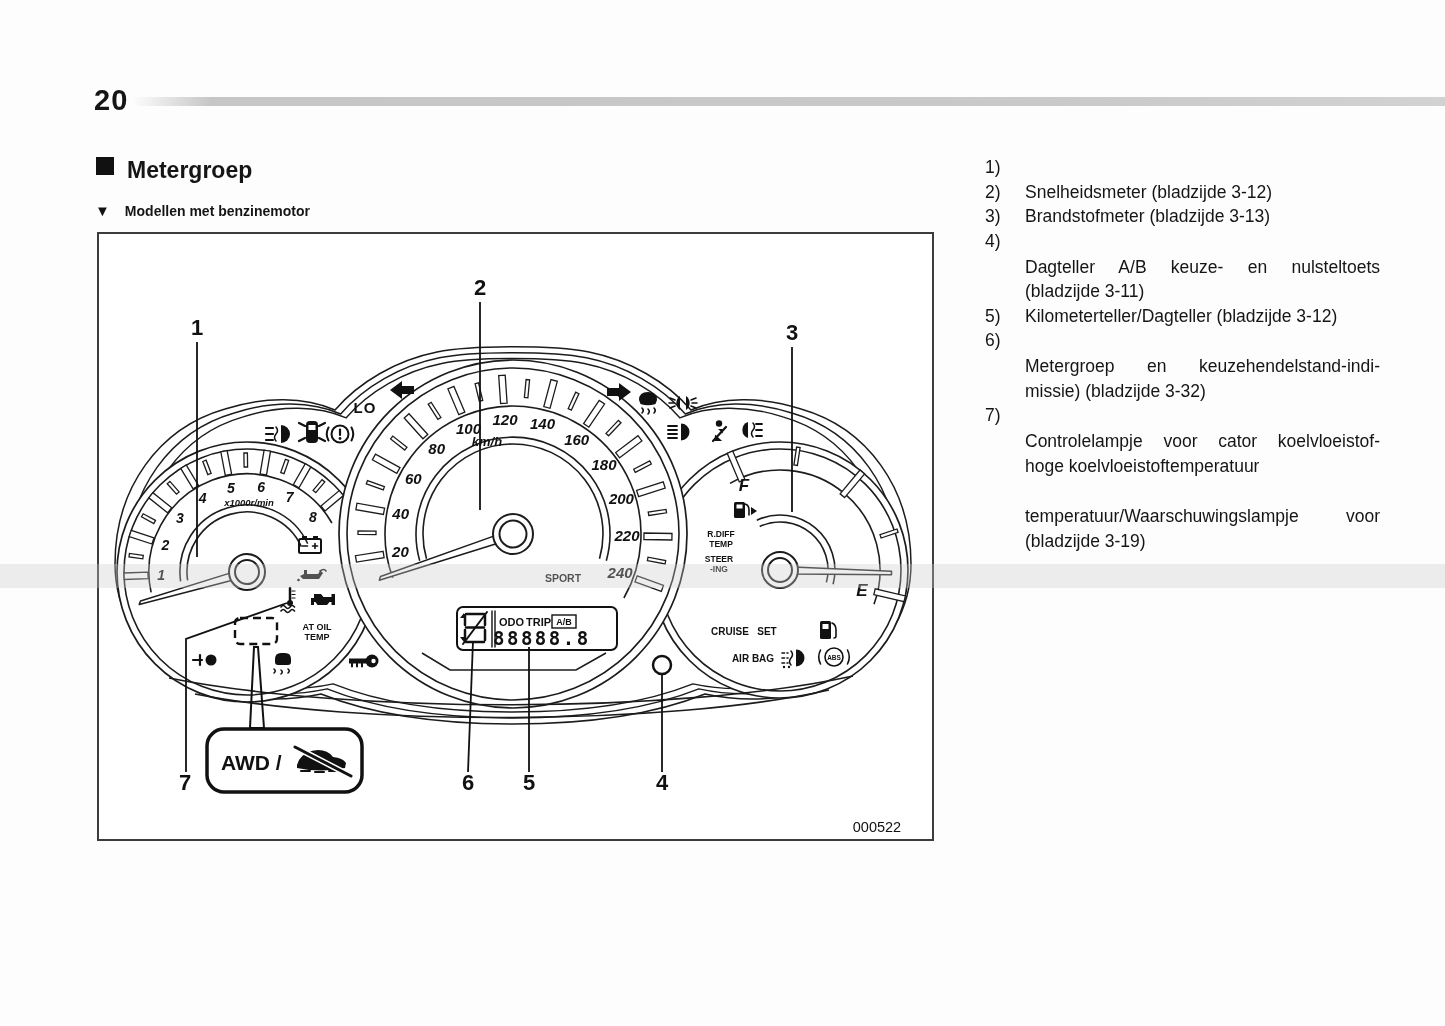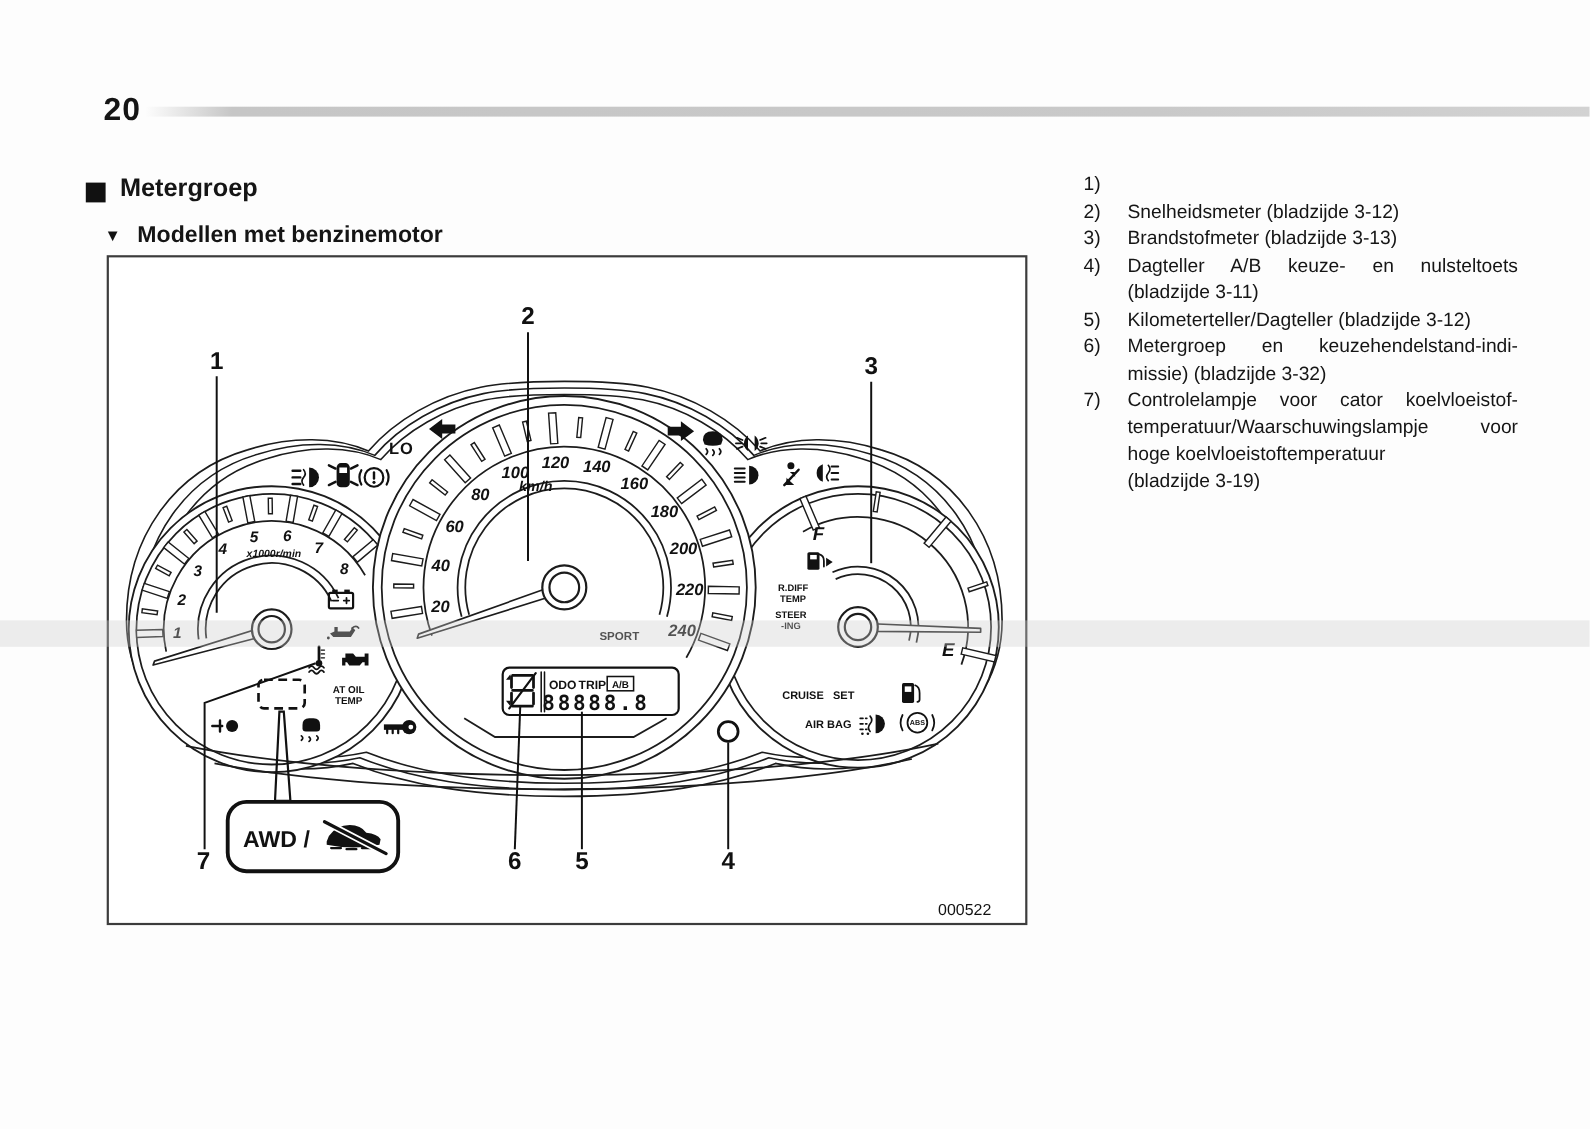--- a/index.html
+++ b/index.html
@@ -6,26 +6,26 @@
   html,body { width:1445px; height:1026px; background:#fdfdfd; overflow:hidden;
     font-family:"Liberation Sans", sans-serif; color:#151515; }
   .abs { position:absolute; }
 
   
   #page-number { left:94px; top:84px; font-size:29px; font-weight:bold; letter-spacing:1px; }
   #rule-bar { left:132px; top:97px; right:0; height:9px;
     background:linear-gradient(to right, rgba(205,205,205,0) 0%, #c6c6c6 6%, #c9c9c9 70%, #d2d2d2 100%); }
 
   
-  #section-heading { left:78px; top:157px; display:flex; align-items:flex-end; }
+  #section-heading { left:96px; top:157px; display:flex; align-items:flex-start; }
   #section-heading .sq { width:18px; height:18px; background:#111; margin-right:13px; }
   #section-heading .t { font-size:23px; font-weight:bold; }
   #subsection-heading { left:95px; top:202px; display:flex; align-items:center; }
   #subsection-heading .tri { font-size:15px; margin-right:15px; color:#111; }
-  #subsection-heading .t { font-size:21px; font-weight:bold; }
+  #subsection-heading .t { font-size:14px; font-weight:bold; }
 
   
   #diagram-frame { left:97px; top:232px; width:837px; height:609px; border:2px solid #3c3c3c; background:#fff; }
   svg text { fill:#111; font-family:"Liberation Sans", sans-serif; }
   .wrap   { fill:none; stroke:#1c1c1c; stroke-width:1.5px; }
   .line   { fill:none; stroke:#1c1c1c; stroke-width:1.6px; }
   .dial-fill { fill:#fff; stroke:#1c1c1c; stroke-width:1.7px; }
   .tick   { fill:#fff; stroke:#1c1c1c; stroke-width:1.3px; }
   .needle { fill:#fff; stroke:#1c1c1c; stroke-width:1.5px; stroke-linejoin:round; }
   .hub    { fill:#fff; stroke:#1c1c1c; stroke-width:2px; }
@@ -56,21 +56,21 @@
   .ln25{stroke:#111;stroke-width:2.5px;fill:none;stroke-linecap:round;}
   .ln30{stroke:#111;stroke-width:3px;fill:none;stroke-linecap:round;}
   .wln20{stroke:#fff;stroke-width:6px;fill:none;stroke-linecap:round;}
 
   
   #legend { left:985px; top:155px; width:396px; }
   .lrow { display:flex; }
   .lnum { width:40px; flex:none; font-size:17.5px; line-height:24.5px; }
   .ltxt { width:355px; }
   .lline { font-size:17.5px; line-height:24.5px; white-space:nowrap; }
-  .lline.just { white-space:normal; text-align:justify; text-align-last:justify; }
+  .lline.just { white-space:normal; text-align:justify; text-align-last:justify;margin-top:26px; }
 
   
   #scan-band { left:0; top:564px; width:1445px; height:24px; background:rgba(203,203,203,0.35); pointer-events:none; z-index:5; }
 </style>
 </head>
 <body>
 
 <div class="abs" id="page-number">20</div>
 <div class="abs" id="rule-bar"></div>
 
@@ -407,20 +407,20 @@
       <div class="lnum">6)</div>
       <div class="ltxt">
         <div class="lline just">Metergroep en keuzehendelstand-indi-</div>
         <div class="lline">missie) (bladzijde 3-32)</div>
       </div>
     </div>
     <div class="lrow">
       <div class="lnum">7)</div>
       <div class="ltxt">
         <div class="lline just">Controlelampje voor cator koelvloeistof-</div>
+        <div class="lline">hoge koelvloeistoftemperatuur</div>
         <div class="lline just">temperatuur/Waarschuwingslampje voor</div>
-        <div class="lline">hoge koelvloeistoftemperatuur</div>
         <div class="lline">(bladzijde 3-19)</div>
       </div>
     </div>
   </div>
 
 <div class="abs" id="scan-band"></div>
 
 </body></html>

